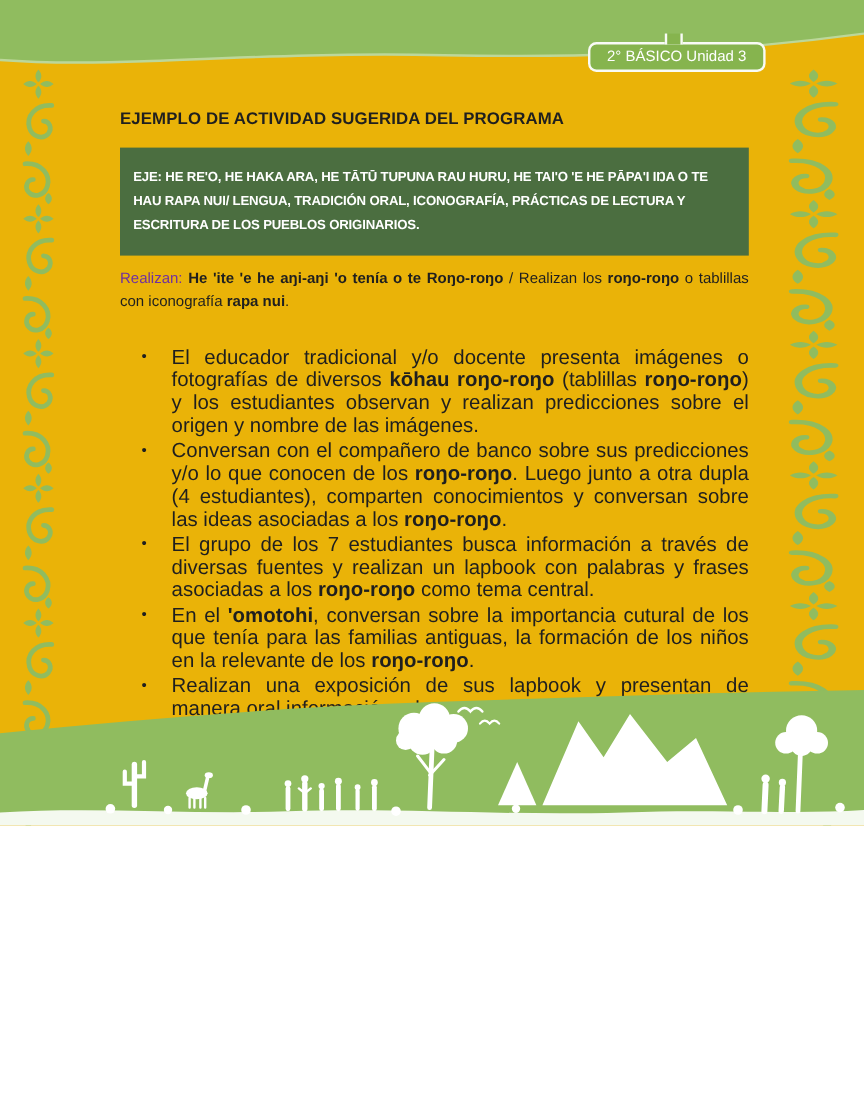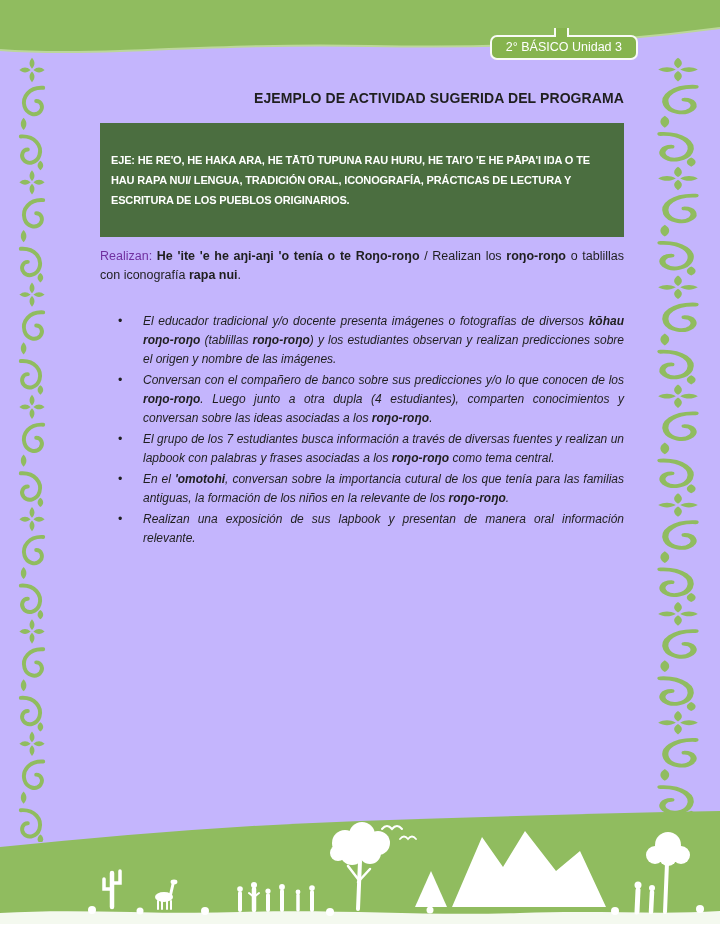--- a/index.html
+++ b/index.html
@@ -1,18 +1,18 @@
 <!DOCTYPE html>
 <html style="--band-green: #90BC5F; --badge-green: #86B44E; --eje-bg: #4B6E40; --purple: #7030A0; --text: #1F1F1F;"><head>
 <meta charset="utf-8">
 <style>
   html,body{margin:0;padding:0;background:#ffffff;}
   .page{
-    position:relative;width:720px;height:924px;margin:0 auto;
-    background:#c4b5fd;overflow:hidden;
+    position:relative;width:720px;height:688px;margin:0 auto;
+    background:#eab308;overflow:hidden;
     font-family:"Liberation Sans", sans-serif;color:var(--text,#1f1f1f);
   }
   
   .top-band{position:absolute;top:0;left:0;width:720px;height:64px;}
   .band-fill{fill:var(--band-green,#90BC5F);}
   .band-edge{fill:none;stroke:#bcd79a;stroke-width:2;}
   .badge{
     position:absolute;top:35px;right:82px;
     background:var(--badge-green,#86B44E);
     border:2px solid rgba(255,255,255,.95);
@@ -29,37 +29,37 @@
   .koru-left{position:absolute;left:18px;top:56px;}
   .koru-right{position:absolute;left:656px;top:56px;}
   .koru-fill{fill:var(--band-green,#90BC5F);}
   .koru-stroke{fill:none;stroke:var(--band-green,#90BC5F);stroke-width:4.2;stroke-linecap:round;}
   
   .bottom-band{position:absolute;left:0;bottom:0;width:720px;height:115px;}
   .sil{fill:#ffffff;}
   .sil-stroke{fill:none;stroke:#ffffff;stroke-linecap:round;}
   
   .content{position:absolute;left:100px;top:90px;width:524px;}
-  .doc-title{font-size:14px;font-weight:bold;text-align:right;letter-spacing:.1px;margin:0 0 17px 0;}
+  .doc-title{font-size:14px;font-weight:bold;text-align:left;letter-spacing:.1px;margin:0 0 17px 0;}
   .eje-box{
     background:var(--eje-bg,#4B6E40);color:#ffffff;font-weight:bold;
     font-size:11px;letter-spacing:-0.15px;line-height:20px;
-    padding:27px 11px;margin:0 0 10px 0;
+    padding:15px 11px;margin:0 0 10px 0;
   }
   .contexto{
     color:var(--purple,#7030A0);font-weight:bold;
     font-size:12px;line-height:19px;margin:0 0 24px 0;
   }
   .actividad{font-size:12.5px;line-height:19px;text-align:justify;margin:0 0 27px 0;}
   .actividad .b, .bullet-text .b{font-weight:bold;}
   .ejemplos-label{font-size:12.5px;line-height:19px;margin:0 0 16px 0;}
   .bullet-list{list-style:none;margin:0;padding:0;}
   .bullet-list li{display:flex;margin:0 0 2px 0;}
   .bullet-marker{flex:0 0 25px;margin-left:18px;font-size:12.5px;line-height:19px;}
-  .bullet-text{flex:1;font-size:12px;line-height:19px;text-align:justify;font-style:italic;}
+  .bullet-text{flex:1;font-size:17px;line-height:19px;text-align:justify;}
 </style>
 </head>
 <body>
 
 <div class="page">
 
   <svg width="0" height="0" style="position:absolute" aria-hidden="true">
     <defs>
       <g id="koru">
         <path class="koru-fill" d="M15 2 C18.5 6 18.5 10 15 13.5 C11.5 10 11.5 6 15 2 Z"></path>

